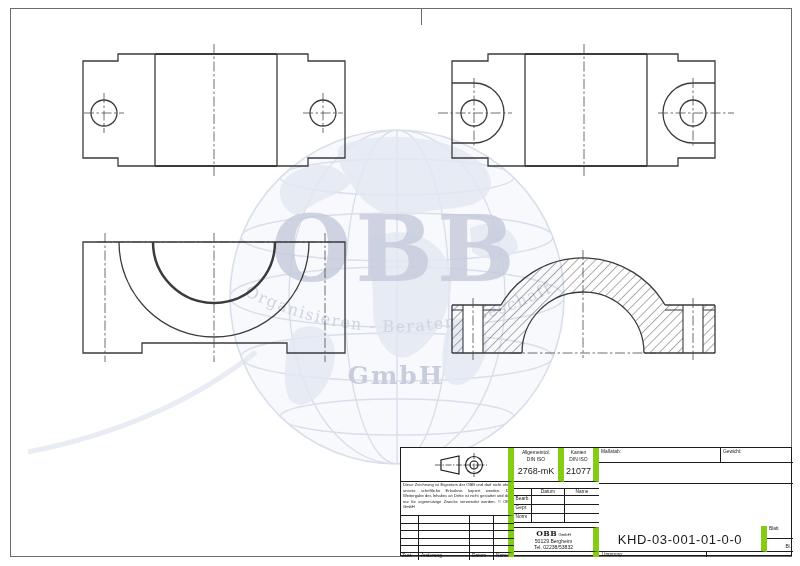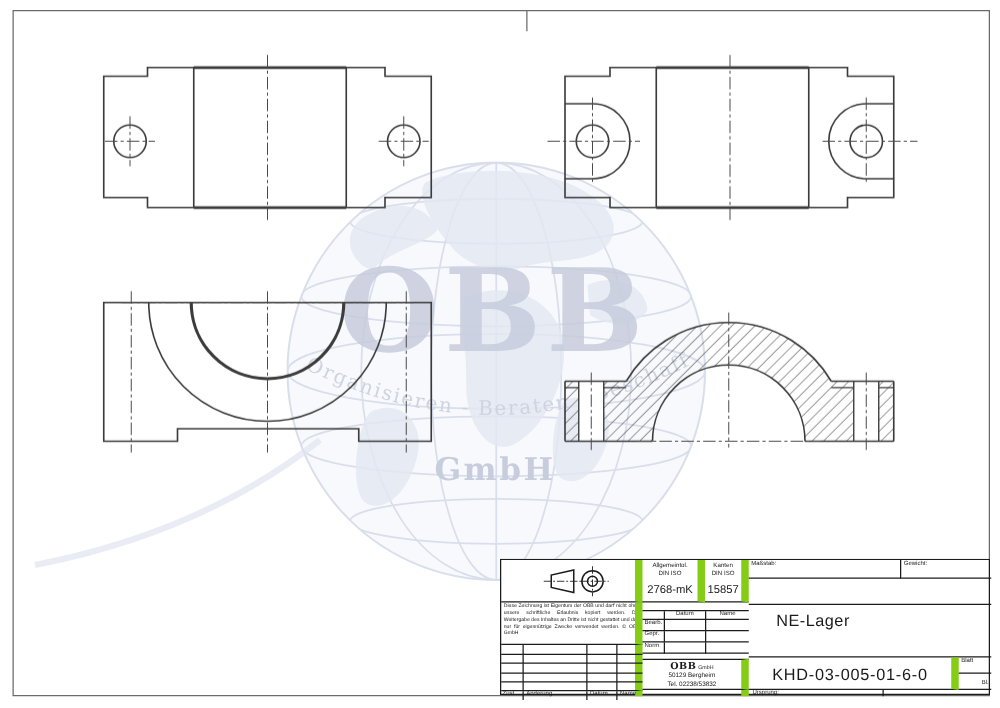--- a/index.html
+++ b/index.html
@@ -181,21 +181,21 @@
 
   <div class="cell b-r b-b" style="left:113px;top:0;width:50px;height:34px;padding-top:2px;">
     <div class="hdr-sm">Allgemeintol.</div>
     <div class="hdr-sm">DIN ISO</div>
     <div class="val-big" style="margin-top:4px;">2768-mK</div>
   </div>
 
   <div class="cell b-r b-b" style="left:163px;top:0;width:35px;height:34px;padding-top:2px;">
     <div class="hdr-sm">Kanten</div>
     <div class="hdr-sm">DIN ISO</div>
-    <div class="val-big" style="margin-top:4px;">15857</div>
+    <div class="val-big" style="margin-top:4px;">21077</div>
   </div>
 
   <div class="cell" style="left:113px;top:40px;width:85px;height:35px;">
     <div class="cell b-b b-t" style="left:0;top:0;width:85px;height:8px;">
       <div class="cell" style="left:17px;top:0;width:33px;border-left:1px solid #1c1c1c;text-align:center;"><span class="lbl" style="transform-origin:50% 0;">Datum</span></div>
       <div class="cell" style="left:50px;top:0;width:35px;border-left:1px solid #1c1c1c;text-align:center;"><span class="lbl" style="transform-origin:50% 0;">Name</span></div>
     </div>
     <div class="cell b-b" style="left:0;top:8px;width:85px;height:9px;">
       <span class="lbl" style="padding-left:2px;">Bearb.</span>
       <div class="cell" style="left:17px;top:0;height:9px;border-left:1px solid #1c1c1c;"></div>
@@ -223,26 +223,23 @@
   <div class="cell b-r" style="left:113px;top:104px;width:85px;height:5px;"></div>
 
   <div class="cell b-b" style="left:198px;top:0;width:122px;height:15px;border-right:1px solid #1c1c1c;padding:1px 0 0 2px;">
     <span class="lbl">Maßstab:</span>
   </div>
   <div class="cell b-b" style="left:320px;top:0;width:72px;height:15px;padding:1px 0 0 2px;">
     <span class="lbl">Gewicht:</span>
   </div>
   <div class="cell b-b" style="left:198px;top:15px;width:194px;height:21px;"></div>
 
-  <div class="cell b-b" style="left:198px;top:36px;width:194px;height:42px;padding:6px 0 0 22px;">
-    <span class="part-title">NE-Lager</span>
-  </div>
 
   <div class="cell b-b b-r" style="left:198px;top:78px;width:168px;height:26px;padding-top:7px;">
-    <div class="dwg-no">KHD-03-005-01-6-0</div>
+    <div class="dwg-no">KHD-03-001-01-0-0</div>
   </div>
 
   <div class="cell b-b" style="left:366px;top:78px;width:26px;height:13px;padding-left:2px;">
     <span class="lbl">Blatt</span>
   </div>
   <div class="cell b-b" style="left:366px;top:91px;width:26px;height:13px;text-align:right;padding:5px 2px 0 0;">
     <span class="lbl" style="transform-origin:100% 0;">Bl.</span>
   </div>
 
   <div class="cell" style="left:198px;top:104px;width:194px;height:5px;padding-left:3px;">

